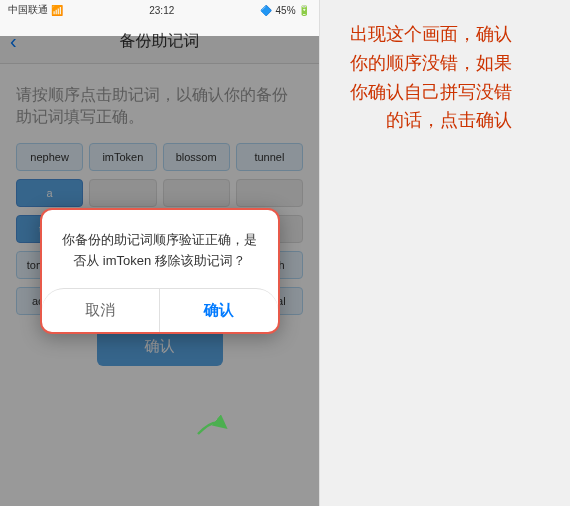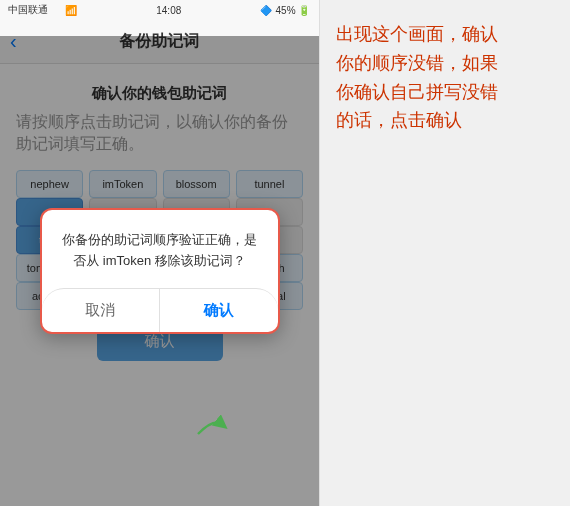--- a/index.html
+++ b/index.html
@@ -27,21 +27,21 @@
     .status-bar {
       height: 20px;
       background: #f8f8f8;
       display: flex;
       align-items: center;
       justify-content: space-between;
       padding: 0 8px;
       font-size: 10px;
       color: #333;
     }
-    .status-left { display: flex; align-items: center; gap: 17px; }
+    .status-left { display: flex; align-items: center; gap: 3px; }
     .status-right { display: flex; align-items: center; gap: 3px; }
 
     
     .nav-bar {
       height: 44px;
       background: #f8f8f8;
       border-bottom: 1px solid #e0e0e0;
       display: flex;
       align-items: center;
       justify-content: center;
@@ -50,21 +50,21 @@
     }
     .nav-back {
       position: absolute;
       left: 10px;
       font-size: 20px;
       color: #007aff;
       cursor: pointer;
     }
     .nav-title {
       font-size: 16px;
-      font-weight: 700;
+      font-weight: 400;
       color: #333;
     }
 
     
     .content {
       padding: 20px 16px 16px;
       background: #fff;
       flex: 1;
     }
     .page-title {
@@ -80,21 +80,21 @@
       text-align: left;
       line-height: 1.4;
       margin-bottom: 14px;
     }
 
     
     .word-grid {
       display: grid;
       grid-template-columns: repeat(4, 1fr);
       gap: 6px;
-      margin-bottom: 0;
+      margin-bottom: 8px;
     }
     .word-chip {
       background: #e8f4fd;
       border: 1px solid #b3d9f5;
       border-radius: 4px;
       padding: 5px 4px;
       text-align: center;
       font-size: 11px;
       color: #333;
       min-height: 28px;
@@ -191,54 +191,54 @@
       height: 40px;
     }
 
     
     .annotation-panel {
       width: 208px;
       padding: 20px 16px;
       display: flex;
       flex-direction: column;
       justify-content: flex-start;
+      text-align: right;
     }
     .annotation-text {
       font-size: 18px;
       color: #cc3300;
       line-height: 1.6;
       font-weight: 500;
       writing-mode: horizontal-tb;
     }
   </style>
 </head>
 <body>
 
 <div class="phone-frame">
 
   <div class="status-bar">
     <div class="status-left">
       <span>中国联通</span>
       <span>📶</span>
     </div>
-    <span>14:08</span>
+    <span>23:12</span>
     <div class="status-right">
       <span>🔷</span>
       <span>45%</span>
       <span>🔋</span>
     </div>
   </div>
 
   <div class="nav-bar">
     <span class="nav-back">‹</span>
     <span class="nav-title">备份助记词</span>
   </div>
 
   <div class="content">
-    <div class="page-title">确认你的钱包助记词</div>
     <div class="page-subtitle">请按顺序点击助记词，以确认你的备份助记词填写正确。</div>
 
     <div class="word-grid">
       <div class="word-chip">nephew</div>
       <div class="word-chip">imToken</div>
       <div class="word-chip">blossom</div>
       <div class="word-chip">tunnel</div>
     </div>
 
     <div class="word-grid">

